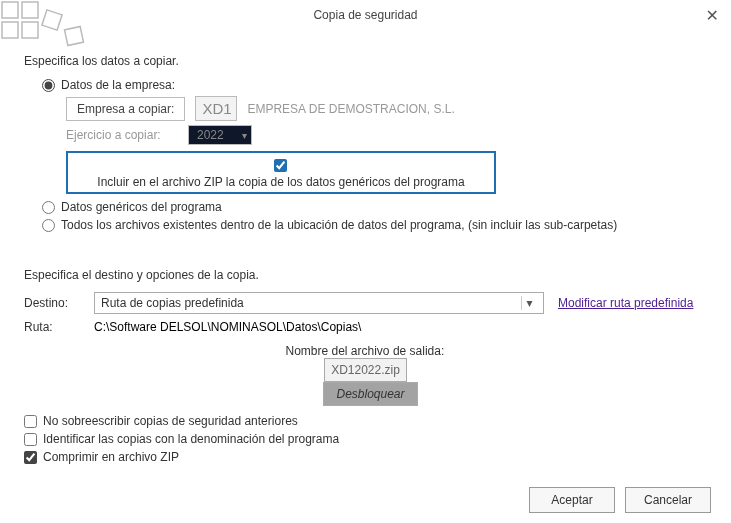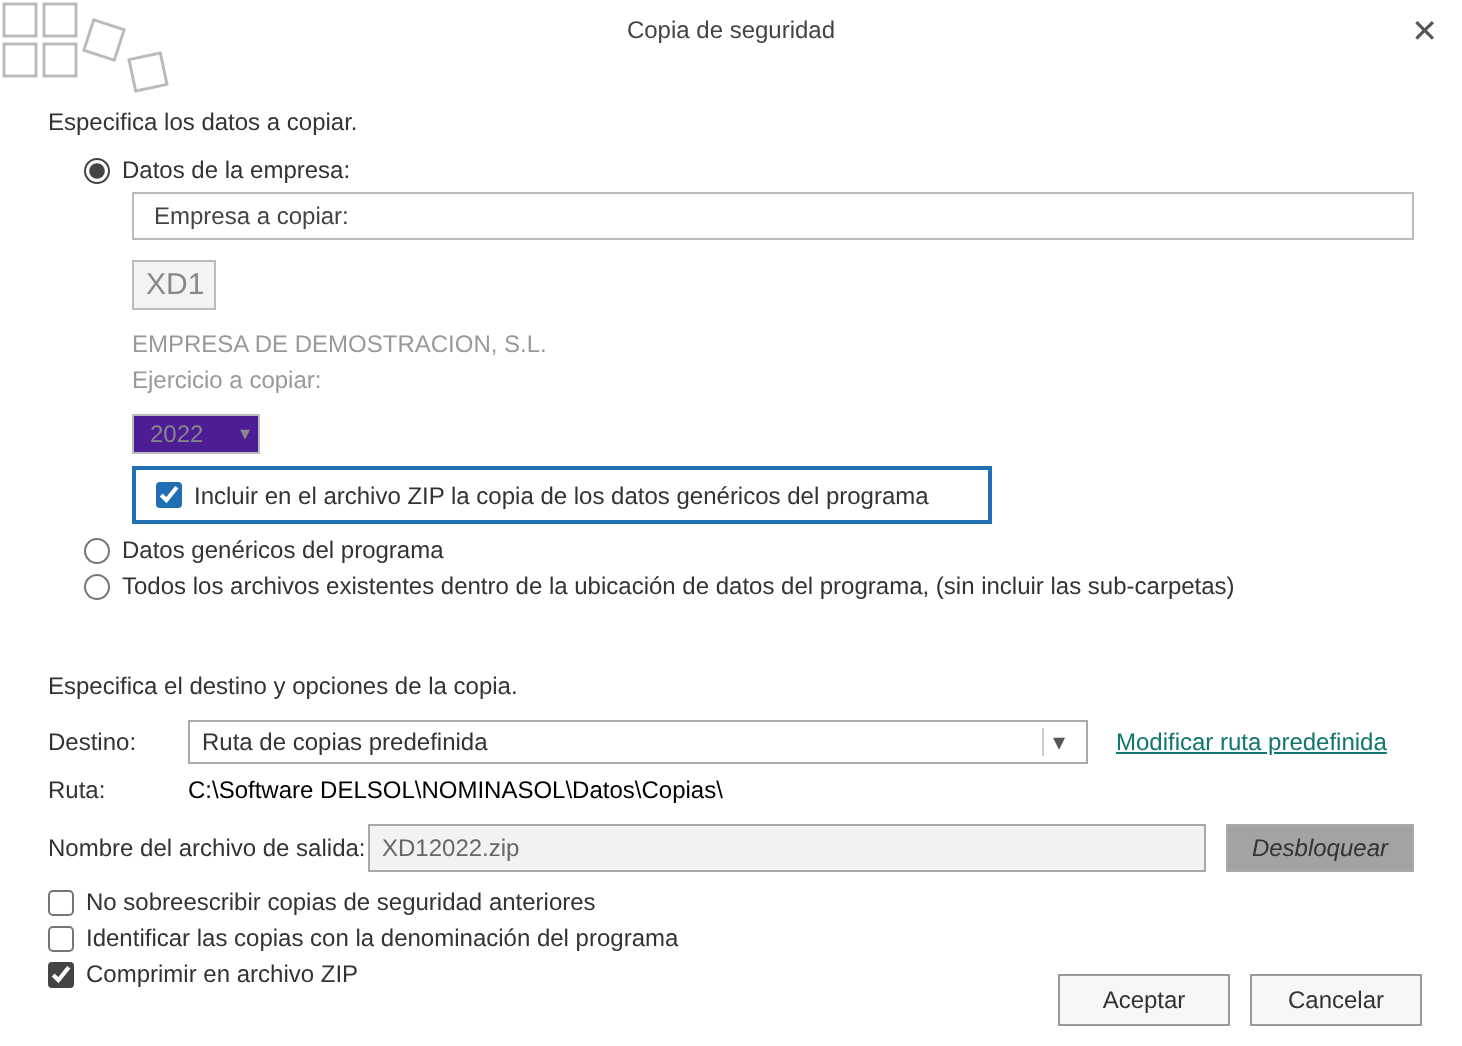--- a/index.html
+++ b/index.html
@@ -60,70 +60,71 @@
   .btn-like {
     display: inline-block;
     border: 1px solid #bbb;
     padding: 4px 10px;
     background: #fff;
     color: #444;
     font-size: 12px;
     min-width: 90px;
     text-align: left;
   }
-  .ctl-row { display: flex; gap: 10px; margin: 4px 0 4px 42px; flex-direction: column; }
+  .ctl-row { display: flex; align-items: center; gap: 10px; margin: 4px 0 4px 42px; }
   .disabled-text { color: #999; }
   .small-input {
     border: 1px solid #bbb;
     background: #f3f3f3;
     color: #888;
     padding: 3px 6px;
     font-size: 15px;
     width: 42px;
     text-align: left;
   }
   .year-sel {
     display: inline-flex; align-items: center;
     border: 1px solid #bbb;
-    background: #4c1d95;
+    background: #0f172a;
     color: #888;
     padding: 2px 4px 2px 8px;
     font-size: 12px;
     width: 64px;
     justify-content: space-between;
   }
   .year-sel .caret { color:#888; font-size:10px; }
   .highlight-box {
     border: 2px solid #1f6fb2;
     padding: 3px 6px;
     margin: 6px 0 6px 42px;
     display: flex;
     align-items: center;
     width: 430px;
+    flex-direction: column;
   }
   .highlight-box input[type=checkbox]{ accent-color:#1f6fb2; margin-right:6px;}
   .form-grid { margin-top:6px; }
   .form-line { display:flex; align-items:center; margin:6px 0; }
   .form-label { width:70px; color:#333; }
   .form-label-wide { width:160px; color:#333; }
   .select-like {
     flex:1;
     display:flex;
     align-items:center;
     justify-content:space-between;
     border:1px solid #aaa;
     padding:3px 6px;
     background:#fff;
     font-size:12px;
     color:#333;
   }
   .caret-box {
     width:16px; text-align:center; border-left:1px solid #ccc; color:#555;
   }
-  .link { color:#0f766e; text-decoration:underline; margin-left:14px; cursor:pointer; white-space:nowrap;}
+  .link { color:#4c1d95; text-decoration:underline; margin-left:14px; cursor:pointer; white-space:nowrap;}
   .ruta-text { color:#000000; }
   .text-input-disabled {
     flex:1;
     border:1px solid #aaa;
     background:#f2f2f2;
     padding:4px 6px;
     color:#666;
     font-size:12px;
   }
   .unlock-btn {
@@ -217,21 +218,21 @@
         <span class="caret-box">▾</span>
       </div>
       <span class="link">Modificar ruta predefinida</span>
     </div>
 
     <div class="form-line">
       <span class="form-label">Ruta:</span>
       <span class="ruta-text">C:\Software DELSOL\NOMINASOL\Datos\Copias\</span>
     </div>
 
-    <div class="form-line" style="margin-top:10px;">
+    <div class="form-line" style="margin-top:10px;flex-direction:column;">
       <span class="form-label-wide">Nombre del archivo de salida:</span>
       <span class="text-input-disabled">XD12022.zip</span>
       <span class="unlock-btn">Desbloquear</span>
     </div>
 
     <label class="check-row" style="margin-top:8px;">
       <input type="checkbox" style="">
       <span>No sobreescribir copias de seguridad anteriores</span>
     </label>
     <label class="check-row">

